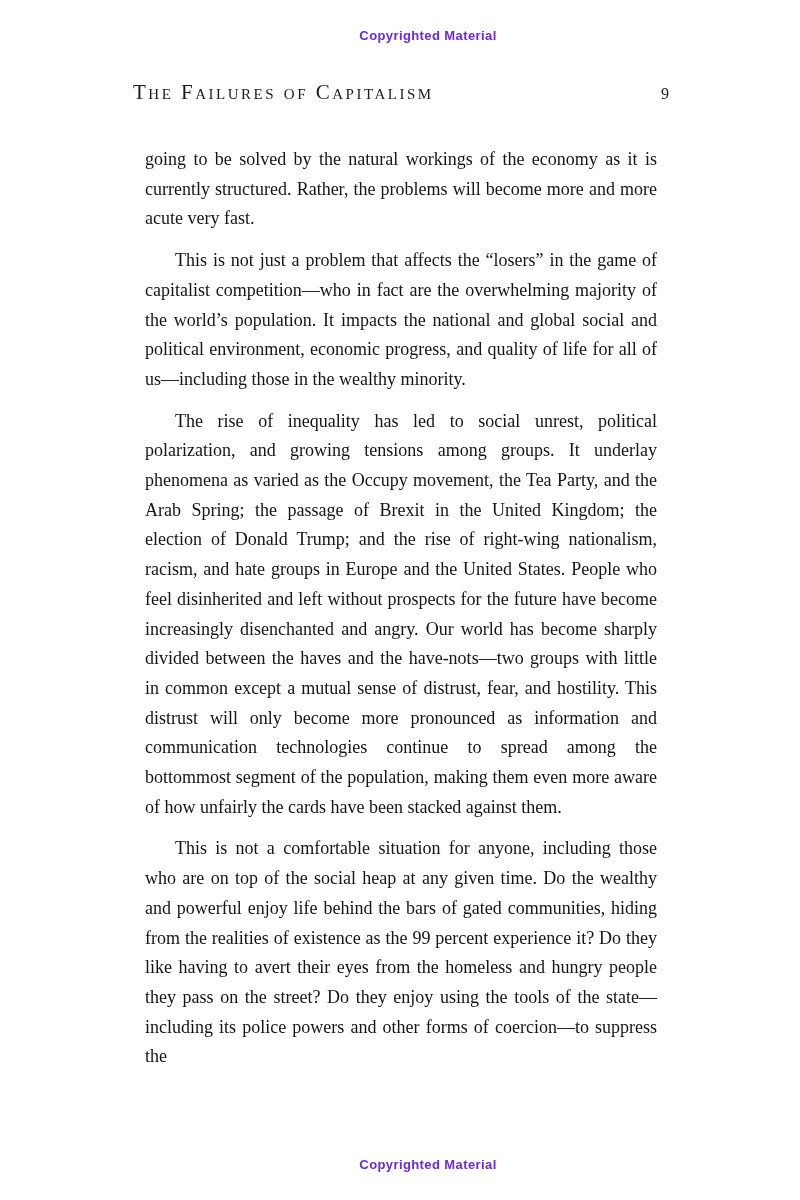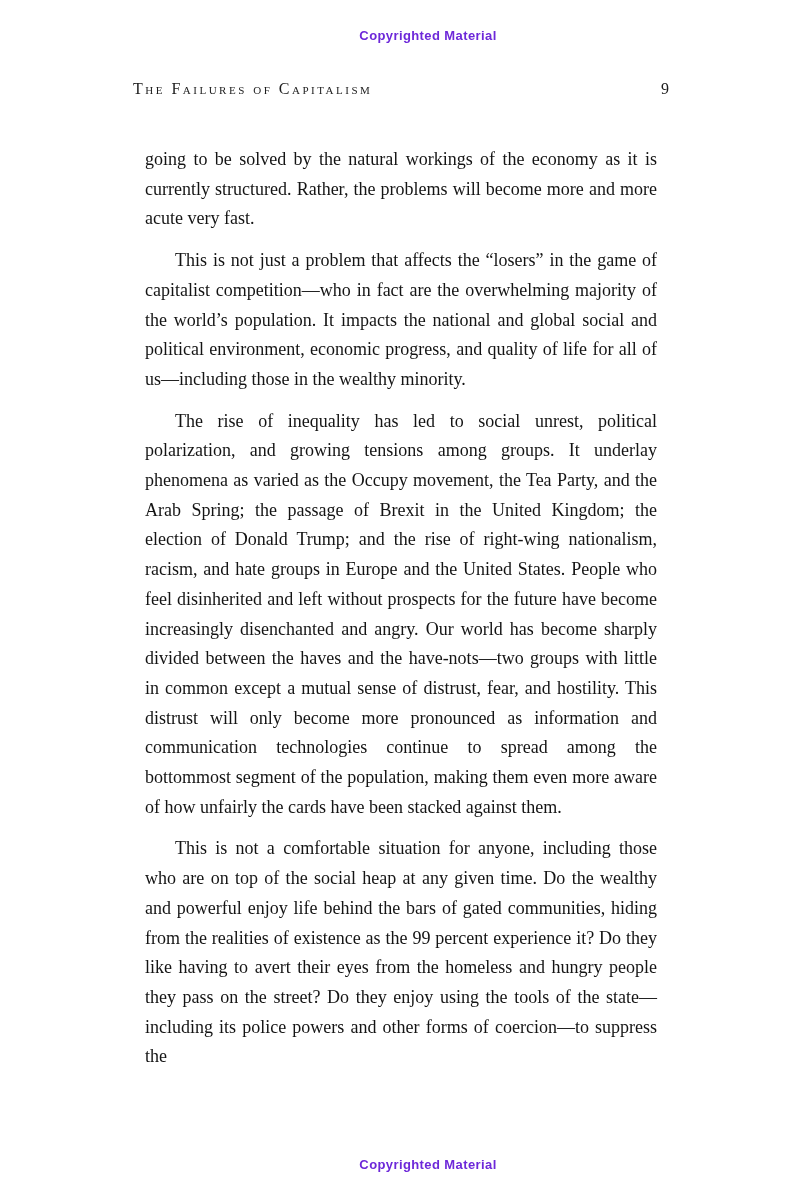--- a/index.html
+++ b/index.html
@@ -36,21 +36,21 @@
     top: 80px;
     left: 133px;
     width: 536px;
     display: flex;
     justify-content: space-between;
     align-items: baseline;
   }
   .running-title {
     font-variant: small-caps;
     letter-spacing: 2.5px;
-    font-size: 16px;
+    font-size: 21px;
     color: #1c1c1c;
   }
   .page-number {
     font-size: 16px;
     color: #1c1c1c;
   }
 
   .body-text {
     position: absolute;
     top: 133px;

